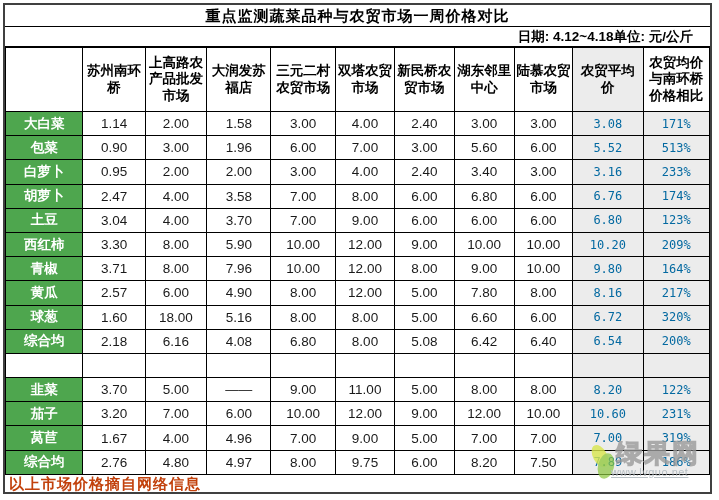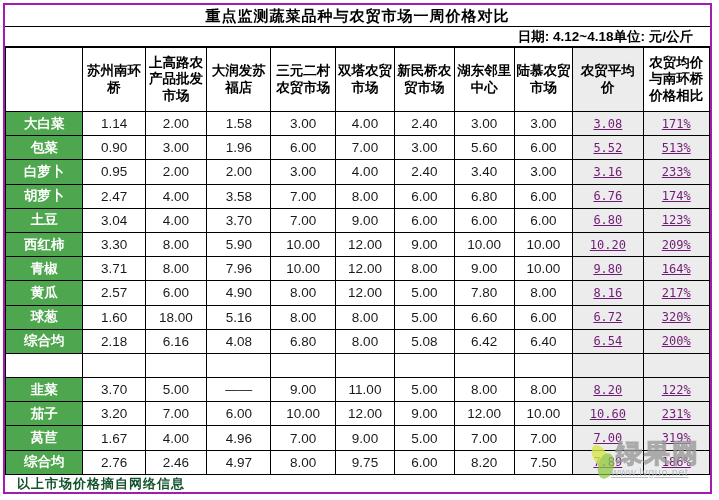--- a/index.html
+++ b/index.html
@@ -1,42 +1,42 @@
 <!DOCTYPE html>
 <html><head>
 <meta charset="utf-8">
 <style>
   html,body{margin:0;padding:0;background:#fff;}
   body{width:719px;height:500px;position:relative;overflow:hidden;
        font-family:"Liberation Sans","DejaVu Sans",sans-serif;color:#000;}
   .sheet{position:absolute;left:3px;top:3px;width:709px;height:491px;
-         border:2px solid #a21caf;display:flex;flex-direction:column;background:#fff;box-sizing:border-box;}
+         border:2px solid #404040;display:flex;flex-direction:column;background:#fff;box-sizing:border-box;}
   .title-bar{height:21px;line-height:21px;border-bottom:1px solid #000;
              text-align:center;font-weight:bold;font-size:15px;letter-spacing:1px;flex:none;}
   .date-bar{height:19px;line-height:19px;border-bottom:1px solid #000;
             text-align:right;font-weight:bold;font-size:13.5px;padding-right:17px;flex:none;}
   table.grid{flex:1;width:100%;border-collapse:collapse;table-layout:fixed;}
   .grid th,.grid td{border:1px solid #000;text-align:center;vertical-align:middle;
                     padding:0 1px;overflow:hidden;}
   .grid thead tr{height:64px;}
   .grid thead th{font-size:13.5px;font-weight:bold;line-height:1.22;word-break:break-all;background:#fff;}
   .grid thead th.gray{background:#ececec;}
   .grid tbody tr{height:21px;}
   .grid td.rl{background:#4ea64e;color:#fff;font-weight:bold;font-size:13.5px;}
   .grid td.rl.empty{background:#fff;}
   .grid td.val{font-size:13.5px;color:#1a1a1a;}
   .grid td.avg,.grid td.pct{background:#ececec;font-family:"DejaVu Sans Mono",monospace;
-                            font-size:12px;color:#701a75;text-decoration:underline;}
+                            font-size:12px;color:#0369a1;}
   .corner{position:relative;background:#4ea64e;padding:0;
           background-image:linear-gradient(to bottom right,
             rgba(0,0,0,0) calc(50% - 1px),#000 calc(50% - 1px),#000 calc(50% + 1px),rgba(0,0,0,0) calc(50% + 1px));}
   .corner .c-top{position:absolute;top:6px;right:5px;color:#fff;font-weight:bold;font-size:14px;}
   .corner .c-bottom{position:absolute;bottom:8px;left:5px;color:#fff;font-weight:bold;font-size:14px;}
-  .foot-note{height:17px;line-height:17px;flex:none;text-align:left;padding-left:12px;
-             color:#14532d;font-weight:bold;font-size:13px;letter-spacing:1px;}
+  .foot-note{height:17px;line-height:17px;flex:none;text-align:left;padding-left:4px;
+             color:#c2410c;font-weight:bold;font-size:15px;letter-spacing:1px;}
   .watermark{position:absolute;right:6px;bottom:12px;width:125px;height:52px;opacity:.8;pointer-events:none;}
   .wm-name{position:absolute;left:28px;top:0;font-size:26px;font-weight:bold;letter-spacing:2px;
            color:rgba(200,200,200,0.35);-webkit-text-stroke:1.2px #9a9a9a;}
   .wm-url{position:absolute;left:23px;top:30px;font-size:11px;color:#a9b3b9;
           text-decoration:underline;letter-spacing:.5px;}
   .wm-leaf{position:absolute;left:0;top:6px;}
 </style>
 </head>
 <body>
 
@@ -255,21 +255,21 @@
           <td class="val">9.00</td>
           <td class="val">5.00</td>
           <td class="val">7.00</td>
           <td class="val">7.00</td>
           <td class="avg">7.00</td>
           <td class="pct">319%</td>
         </tr>
         <tr>
           <td class="rl">综合均</td>
           <td class="val">2.76</td>
-          <td class="val">2.46</td>
+          <td class="val">4.80</td>
           <td class="val">4.97</td>
           <td class="val">8.00</td>
           <td class="val">9.75</td>
           <td class="val">6.00</td>
           <td class="val">8.20</td>
           <td class="val">7.50</td>
           <td class="avg">7.89</td>
           <td class="pct">186%</td>
         </tr>
       </tbody>

